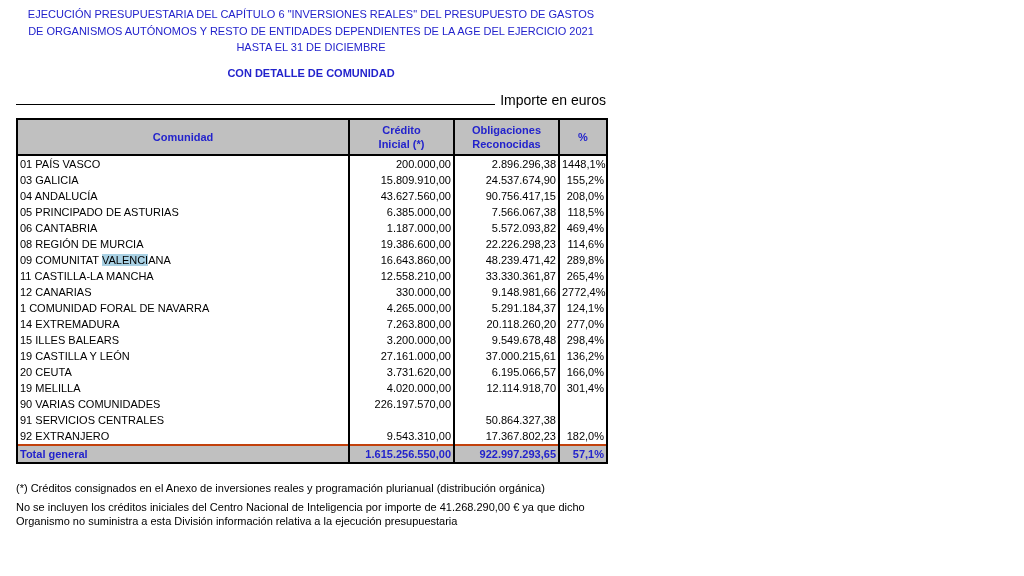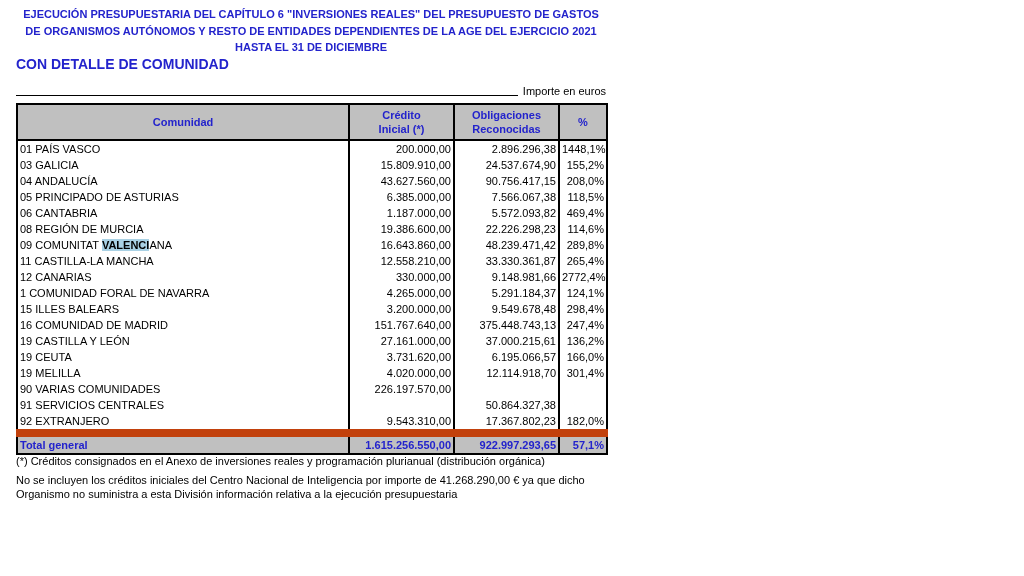--- a/index.html
+++ b/index.html
@@ -10,54 +10,54 @@
   *{box-sizing:border-box;}
   html,body{margin:0;padding:0;}
   body{
     width:1024px;height:576px;overflow:hidden;background:#fff;color:#000;
     font-family:"Liberation Sans","DejaVu Sans",sans-serif;
     position:relative;
   }
   .content{position:absolute;left:16px;top:0;width:590px;}
   .title-block{margin-top:6px;text-align:center;}
   .title-line{
-    color:var(--accent);font-weight:bold;font-size:11px;line-height:16.5px;
+    color:var(--accent);font-weight:normal;font-size:11px;line-height:16.5px;
     white-space:nowrap;
   }
   .subtitle{
-    color:var(--accent);font-weight:bold;font-size:14px;line-height:16px;
-    text-align:left;margin-top:0;
-  }
-  .units-row{display:flex;align-items:flex-end;margin-top:13px;font-size:11px;line-height:13px;}
+    color:var(--accent);font-weight:bold;font-size:11px;line-height:16px;
+    text-align:center;margin-top:9px;
+  }
+  .units-row{display:flex;align-items:flex-end;margin-top:13px;font-size:14px;line-height:13px;}
   .units-rule{flex:1;border-bottom:1px solid #000;margin-bottom:2px;}
   .units-text{padding-left:5px;white-space:nowrap;}
 
   table.main{
     width:590px;border-collapse:collapse;table-layout:fixed;
-    border:2px solid #000;font-size:11px;margin-top:5px;
+    border:2px solid #000;font-size:11px;margin-top:11px;
   }
   th{
     background:var(--header-bg);color:var(--accent);font-weight:bold;
     border:2px solid #000;height:36px;font-size:11px;line-height:14px;
     text-align:center;padding:0;vertical-align:middle;
   }
   td{
     border-left:2px solid #000;border-right:2px solid #000;
     border-top:0;border-bottom:0;
     padding:0 2px;height:16px;line-height:16px;
     white-space:nowrap;overflow:hidden;
   }
   td.num{text-align:right;}
   tr.total-row td{
     background:var(--header-bg);color:var(--accent);font-weight:bold;
-    border-top:8px solid #c2410c;height:17px;
-  }
-  .hl{background:var(--hl);font-weight:bold;}
+    border-top:2px solid #c2410c;height:17px;
+  }
+  .hl{background:var(--hl);}
   .footnotes{width:590px;font-size:11px;line-height:13.5px;}
-  .footnote-1{margin-top:0;}
+  .footnote-1{margin-top:18px;}
   .footnote-2{margin-top:6px;}
 </style>
 </head>
 <body>
 
 <div class="content">
 
   <div class="title-block">
     <div class="title-line">EJECUCIÓN PRESUPUESTARIA DEL CAPÍTULO 6 "INVERSIONES REALES" DEL PRESUPUESTO DE GASTOS</div>
     <div class="title-line">DE ORGANISMOS AUTÓNOMOS Y RESTO DE ENTIDADES DEPENDIENTES DE LA AGE DEL EJERCICIO 2021</div>
@@ -151,39 +151,39 @@
           <td class="num">9.148.981,66</td>
           <td class="num">2772,4%</td>
         </tr>
         <tr>
           <td>1 COMUNIDAD FORAL DE NAVARRA</td>
           <td class="num">4.265.000,00</td>
           <td class="num">5.291.184,37</td>
           <td class="num">124,1%</td>
         </tr>
         <tr>
+          <td>14 EXTREMADURA</td>
+          <td class="num">7.263.800,00</td>
+          <td class="num">20.118.260,20</td>
+          <td class="num">277,0%</td>
+        </tr>
+        <tr>
           <td>15 ILLES BALEARS</td>
           <td class="num">3.200.000,00</td>
           <td class="num">9.549.678,48</td>
           <td class="num">298,4%</td>
         </tr>
         <tr>
-          <td>16 COMUNIDAD DE MADRID</td>
-          <td class="num">151.767.640,00</td>
-          <td class="num">375.448.743,13</td>
-          <td class="num">247,4%</td>
-        </tr>
-        <tr>
           <td>19 CASTILLA Y LEÓN</td>
           <td class="num">27.161.000,00</td>
           <td class="num">37.000.215,61</td>
           <td class="num">136,2%</td>
         </tr>
         <tr>
-          <td>19 CEUTA</td>
+          <td>20 CEUTA</td>
           <td class="num">3.731.620,00</td>
           <td class="num">6.195.066,57</td>
           <td class="num">166,0%</td>
         </tr>
         <tr>
           <td>19 MELILLA</td>
           <td class="num">4.020.000,00</td>
           <td class="num">12.114.918,70</td>
           <td class="num">301,4%</td>
         </tr>

